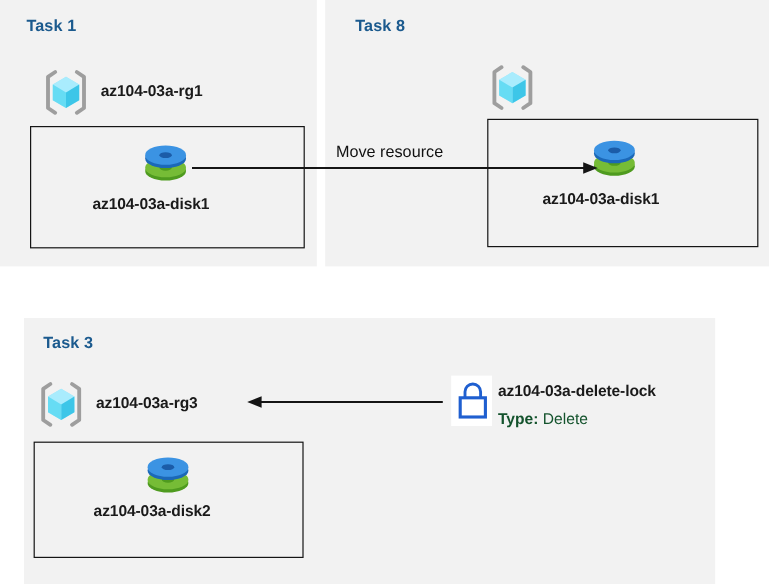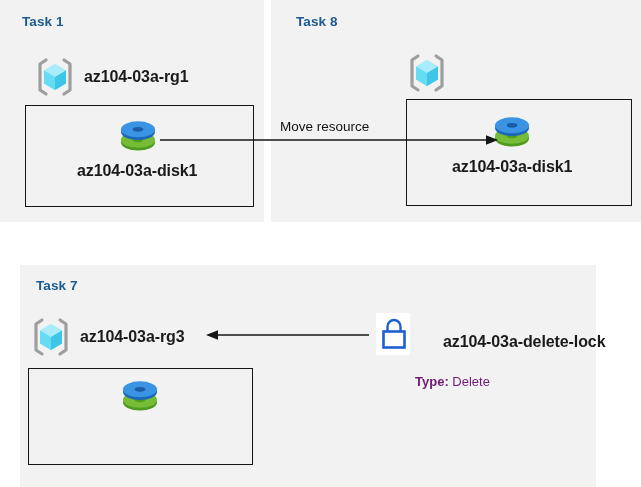--- a/index.html
+++ b/index.html
@@ -36,31 +36,30 @@
   }
   .inner-box {
     position: absolute;
     border: 1.6px solid #151515;
     box-sizing: border-box;
     background: transparent;
   }
   .node-label {
     position: absolute;
     font-weight: bold;
-    font-size: 16px;
+    font-size: 13px;
     color: #1a1a1a;
     white-space: nowrap;
     letter-spacing: -0.1px;
   }
   .node-sublabel {
     position: absolute;
     font-size: 13px;
-    color: #701a75;
-    white-space: nowrap;
-    margin-top: 33px;
+    color: #14532d;
+    white-space: nowrap;
   }
   .node-sublabel b { font-weight: bold; }
   .edge-label {
     position: absolute;
     font-weight: normal;
     font-size: 13.5px;
     color: #111111;
     white-space: nowrap;
   }
   .icon-rg, .icon-disk, .icon-lock {
@@ -138,21 +137,21 @@
       <ellipse cx="22" cy="25.8" rx="5.2" ry="2.4" fill="#4f9b1f"></ellipse>
       <ellipse cx="22" cy="18.0" rx="17" ry="8" fill="#1b68b8"></ellipse>
       <ellipse cx="22" cy="15.3" rx="17" ry="8" fill="#3b93e3"></ellipse>
       <ellipse cx="22" cy="15.3" rx="5.2" ry="2.4" fill="#1b5ca8"></ellipse>
     </svg>
   </div>
   <div class="node-label" style="left:452px; top:158px;">az104-03a-disk1</div>
 
   <div class="panel" style="left:20px; top:265px; width:576px; height:222px;"></div>
 
-  <div class="panel-title" style="left:36px; top:278px;">Task 7</div>
+  <div class="panel-title" style="left:36px; top:278px;">Task 3</div>
 
   <div class="icon-rg" style="left:30px; top:316px; width:42px; height:42px;">
     <svg width="42" height="42" viewBox="0 0 42 42">
       <path d="M12 4 L6 8 L6 34 L12 38" fill="none" stroke="#9e9e9e" stroke-width="3.2" stroke-linecap="round" stroke-linejoin="round"></path>
       <path d="M30 4 L36 8 L36 34 L30 38" fill="none" stroke="#9e9e9e" stroke-width="3.2" stroke-linecap="round" stroke-linejoin="round"></path>
       <polygon points="21,8 32,14.5 32,27.5 21,34 10,27.5 10,14.5" fill="#9fe7fb"></polygon>
       <polygon points="21,8 32,14.5 21,21 10,14.5" fill="#a9ecfd"></polygon>
       <polygon points="21,21 32,14.5 32,27.5 21,34" fill="#3dc6e8"></polygon>
       <polygon points="21,21 10,14.5 10,27.5 21,34" fill="#66dcf4"></polygon>
     </svg>
@@ -164,29 +163,30 @@
   <div class="icon-disk" style="left:118px; top:374px; width:44px; height:44px;">
     <svg width="44" height="44" viewBox="0 0 44 44">
       <ellipse cx="22" cy="28.5" rx="17" ry="8" fill="#4f9b1f"></ellipse>
       <ellipse cx="22" cy="25.8" rx="17" ry="8" fill="#76bc36"></ellipse>
       <ellipse cx="22" cy="25.8" rx="5.2" ry="2.4" fill="#4f9b1f"></ellipse>
       <ellipse cx="22" cy="18.0" rx="17" ry="8" fill="#1b68b8"></ellipse>
       <ellipse cx="22" cy="15.3" rx="17" ry="8" fill="#3b93e3"></ellipse>
       <ellipse cx="22" cy="15.3" rx="5.2" ry="2.4" fill="#1b5ca8"></ellipse>
     </svg>
   </div>
+  <div class="node-label" style="left:78px; top:418px;">az104-03a-disk2</div>
 
   <div class="icon-lock-bg" style="left:376px; top:313px; width:34px; height:42px;"></div>
   <div class="icon-lock" style="left:379px; top:316px; width:30px; height:36px;">
     <svg width="30" height="36" viewBox="0 0 30 36">
       <path d="M8.5 15.5 V10.5 a6.5 6.5 0 0 1 13 0 V15.5" fill="none" stroke="#1f5fd0" stroke-width="2.4"></path>
       <rect x="4.5" y="15.5" width="21" height="16" fill="none" stroke="#1f5fd0" stroke-width="2.6"></rect>
     </svg>
   </div>
-  <div class="node-label" style="left:415px; top:333px;margin-left:28px;">az104-03a-delete-lock</div>
+  <div class="node-label" style="left:415px; top:318px;">az104-03a-delete-lock</div>
   <div class="node-sublabel" style="left:415px; top:341px;">
     <b>Type:</b>
     <span>Delete</span>
   </div>
 
   <svg class="arrow-layer" width="641" height="487" viewBox="0 0 641 487">
 
     <line x1="160" y1="140" x2="487" y2="140" stroke="#151515" stroke-width="1.7"></line>
     <polygon points="498,140 486,135.2 486,144.8" fill="#151515"></polygon>
 

